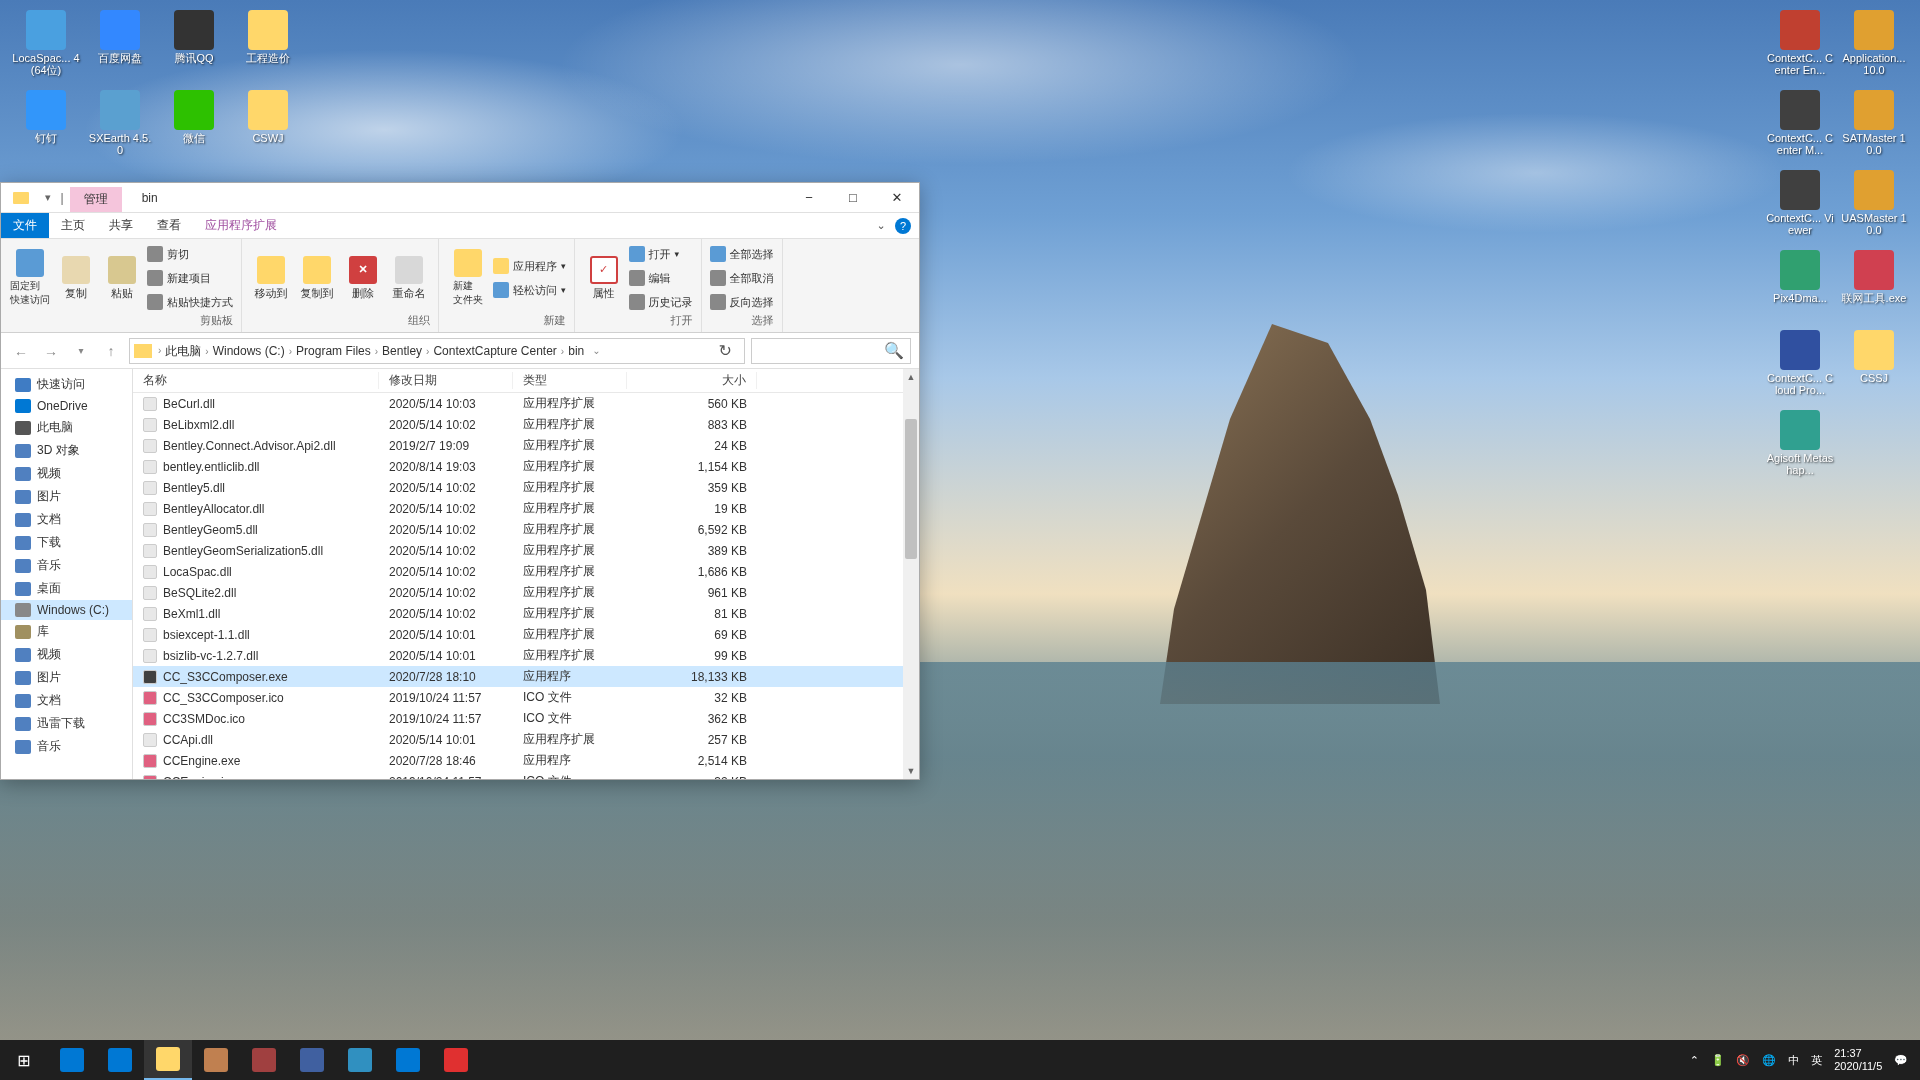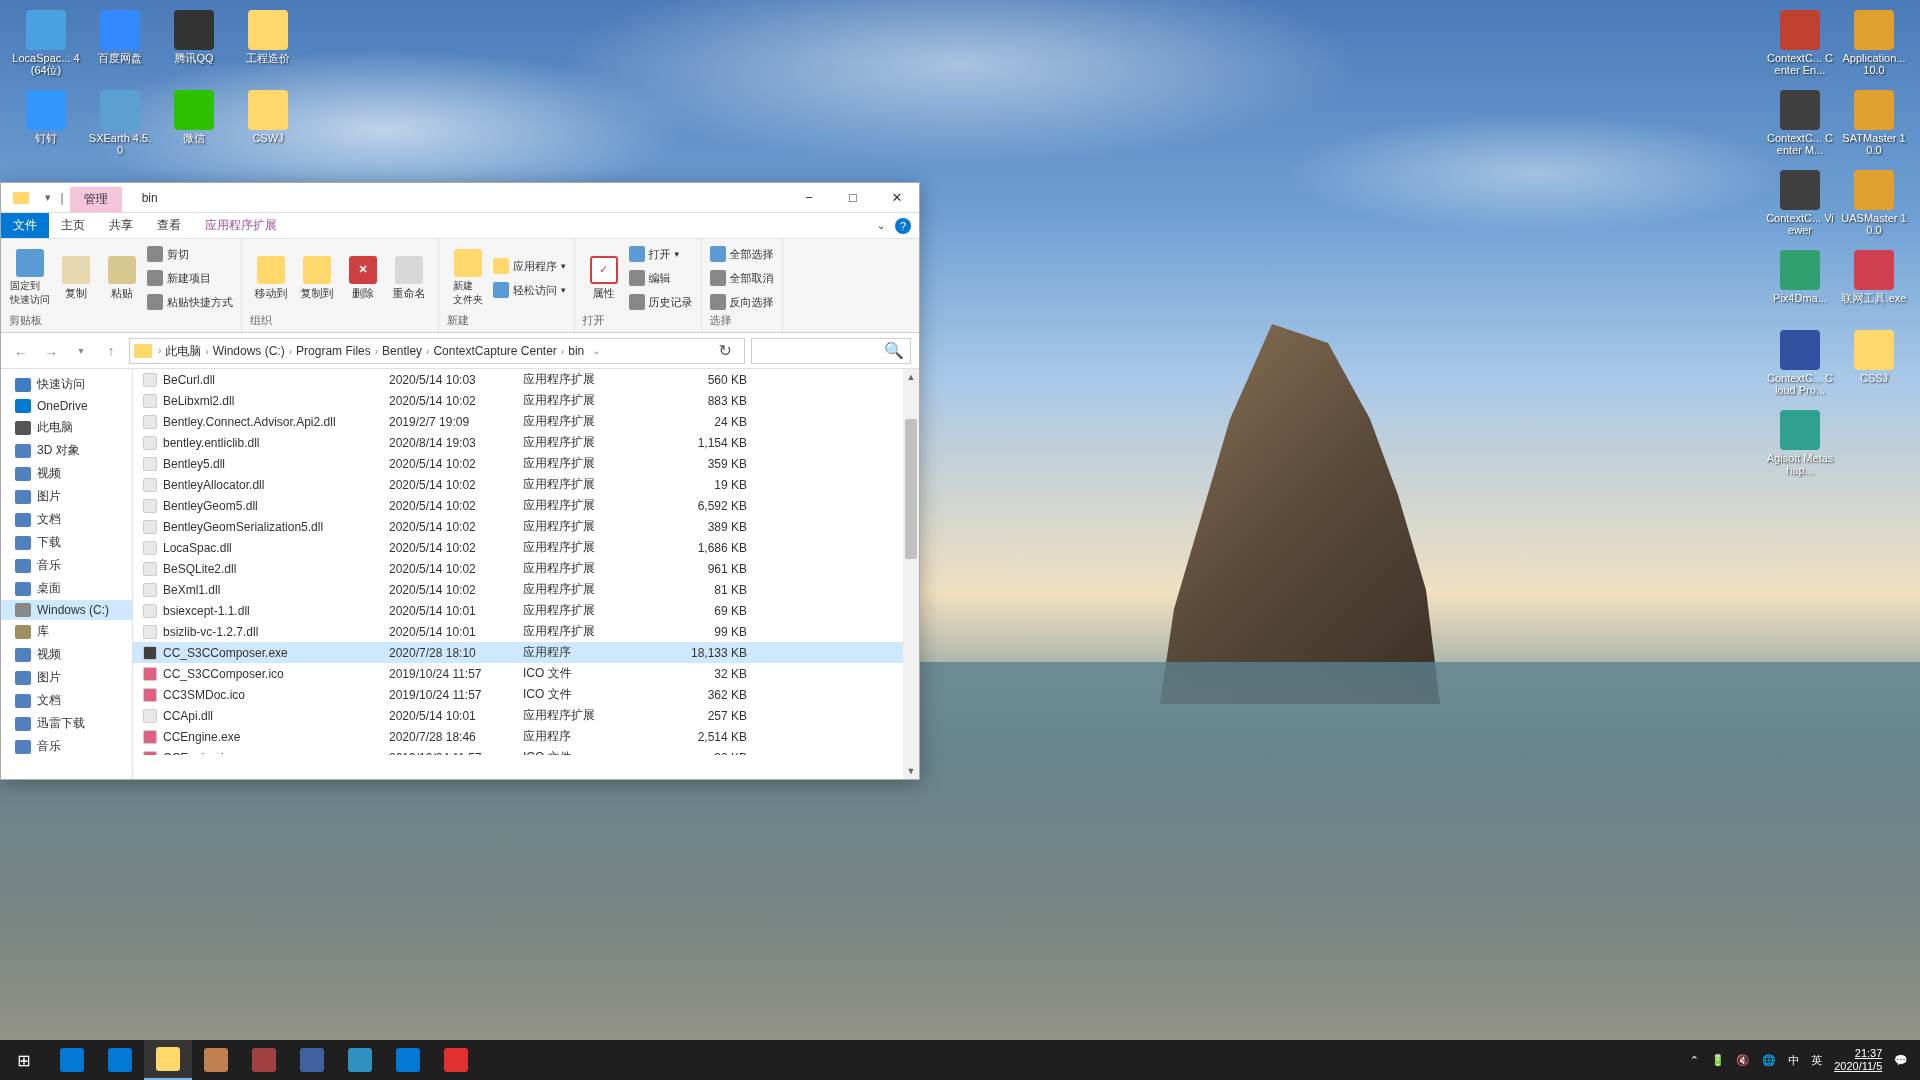--- a/index.html
+++ b/index.html
@@ -32,21 +32,21 @@
 .ribbon-tabs { height: 26px; background: #fff; display: flex; align-items: center; border-bottom: 1px solid #e0e0e0; }
 .ribbon-tabs .ftab { padding: 4px 12px; font-size: 12px; background: #0078d4; color: #fff; }
 .ribbon-tabs .rtab { padding: 4px 12px; font-size: 12px; color: #333; }
 .ribbon-tabs .rtab.ctx { color: #a050a0; }
 .ribbon-tabs .helpicons { margin-left: auto; display: flex; gap: 6px; padding-right: 8px; }
 .ribbon-tabs .helpicons span { width: 16px; height: 16px; border-radius: 50%; background: #0078d4; color: #fff; font-size: 11px; display: flex; align-items: center; justify-content: center; }
 
 .ribbon-body { height: 94px; background: #f5f5f5; border-bottom: 1px solid #d0d0d0; display: flex; }
 .rgroup { border-right: 1px solid #e0e0e0; padding: 4px 8px; display: flex; flex-direction: column; }
 .rgroup .rbtns { display: flex; gap: 4px; flex: 1; }
-.rgroup .rlabel { text-align: left; font-size: 11px; color: #666; }
+.rgroup .rlabel { text-align: right; font-size: 11px; color: #666; }
 .rbtn-big { display: flex; flex-direction: column; align-items: center; justify-content: center; width: 42px; font-size: 11px; color: #333; }
 .rbtn-big .ricon { width: 28px; height: 28px; border-radius: 3px; margin-bottom: 2px; }
 .rbtn-small { display: flex; align-items: center; font-size: 11px; color: #333; height: 22px; gap: 4px; }
 .rbtn-small .ricon-s { width: 16px; height: 16px; border-radius: 2px; }
 .rcol { display: flex; flex-direction: column; justify-content: center; gap: 2px; }
 
 .addressbar { height: 36px; background: #fff; border-bottom: 1px solid #e0e0e0; display: flex; align-items: center; padding: 4px 8px; gap: 6px; }
 .navbtn { width: 24px; height: 24px; display: flex; align-items: center; justify-content: center; color: #888; font-size: 14px; }
 .breadcrumb { flex: 1; height: 26px; border: 1px solid #ccc; display: flex; align-items: center; padding: 0 4px; background: #fff; }
 .breadcrumb .bcicon { width: 18px; height: 14px; background: #ffd76a; margin-right: 6px; }
@@ -79,21 +79,21 @@
 .scrollbar-v { position: absolute; right: 0; top: 0; bottom: 0; width: 16px; background: #f0f0f0; }
 .scrollbar-v .thumb { position: absolute; left: 2px; right: 2px; top: 50px; height: 140px; background: #c0c0c0; border-radius: 2px; }
 .scrollbar-v .arrow { position: absolute; left: 0; right: 0; height: 16px; display: flex; align-items: center; justify-content: center; font-size: 9px; color: #666; }
 
 
 .taskbar { position: absolute; bottom: 0; left: 0; right: 0; height: 40px; background: #1f1f1f; display: flex; align-items: center; }
 .taskbar .tbtn { width: 48px; height: 40px; display: flex; align-items: center; justify-content: center; color: #fff; font-size: 18px; }
 .taskbar .tbtn .tbicon { width: 24px; height: 24px; border-radius: 3px; }
 .taskbar .tbtn.active { border-bottom: 2px solid #76b9ed; background: rgba(255,255,255,0.1); }
 .taskbar .tray { margin-left: auto; display: flex; align-items: center; color: #fff; font-size: 11px; gap: 12px; padding-right: 12px; }
-.taskbar .clock { text-align: right; line-height: 1.2; text-decoration: underline; }
+.taskbar .clock { line-height: 1.2; }
 </style>
 </head>
 <body>
 
 <div class="desktop">
   <div class="clouds"></div>
   <div class="rock"></div>
   <div class="beach"></div>
 </div>
 
@@ -409,20 +409,26 @@
         <div class="sitem">
           <div class="sicon-sb" style="background:#5080c0"></div>
           <span>迅雷下载</span>
         </div>
         <div class="sitem">
           <div class="sicon-sb" style="background:#5080c0"></div>
           <span>音乐</span>
         </div>
       </div>
     <div class="filepane">
+      <div class="filehead">
+        <div class="fcol fc-name">名称</div>
+        <div class="fcol fc-date">修改日期</div>
+        <div class="fcol fc-type">类型</div>
+        <div class="fcol fc-size">大小</div>
+      </div>
       <div class="filelist">
           <div class="frow">
             <div class="fcell fc-name fname">
               <div class="ficon" style="background:#e8e8e8;border:1px solid #ccc"></div>
               <span>BeCurl.dll</span>
             </div>
             <div class="fcell fc-date">2020/5/14 10:03</div>
             <div class="fcell fc-type">应用程序扩展</div>
             <div class="fcell fc-size">560 KB</div>
           </div>

